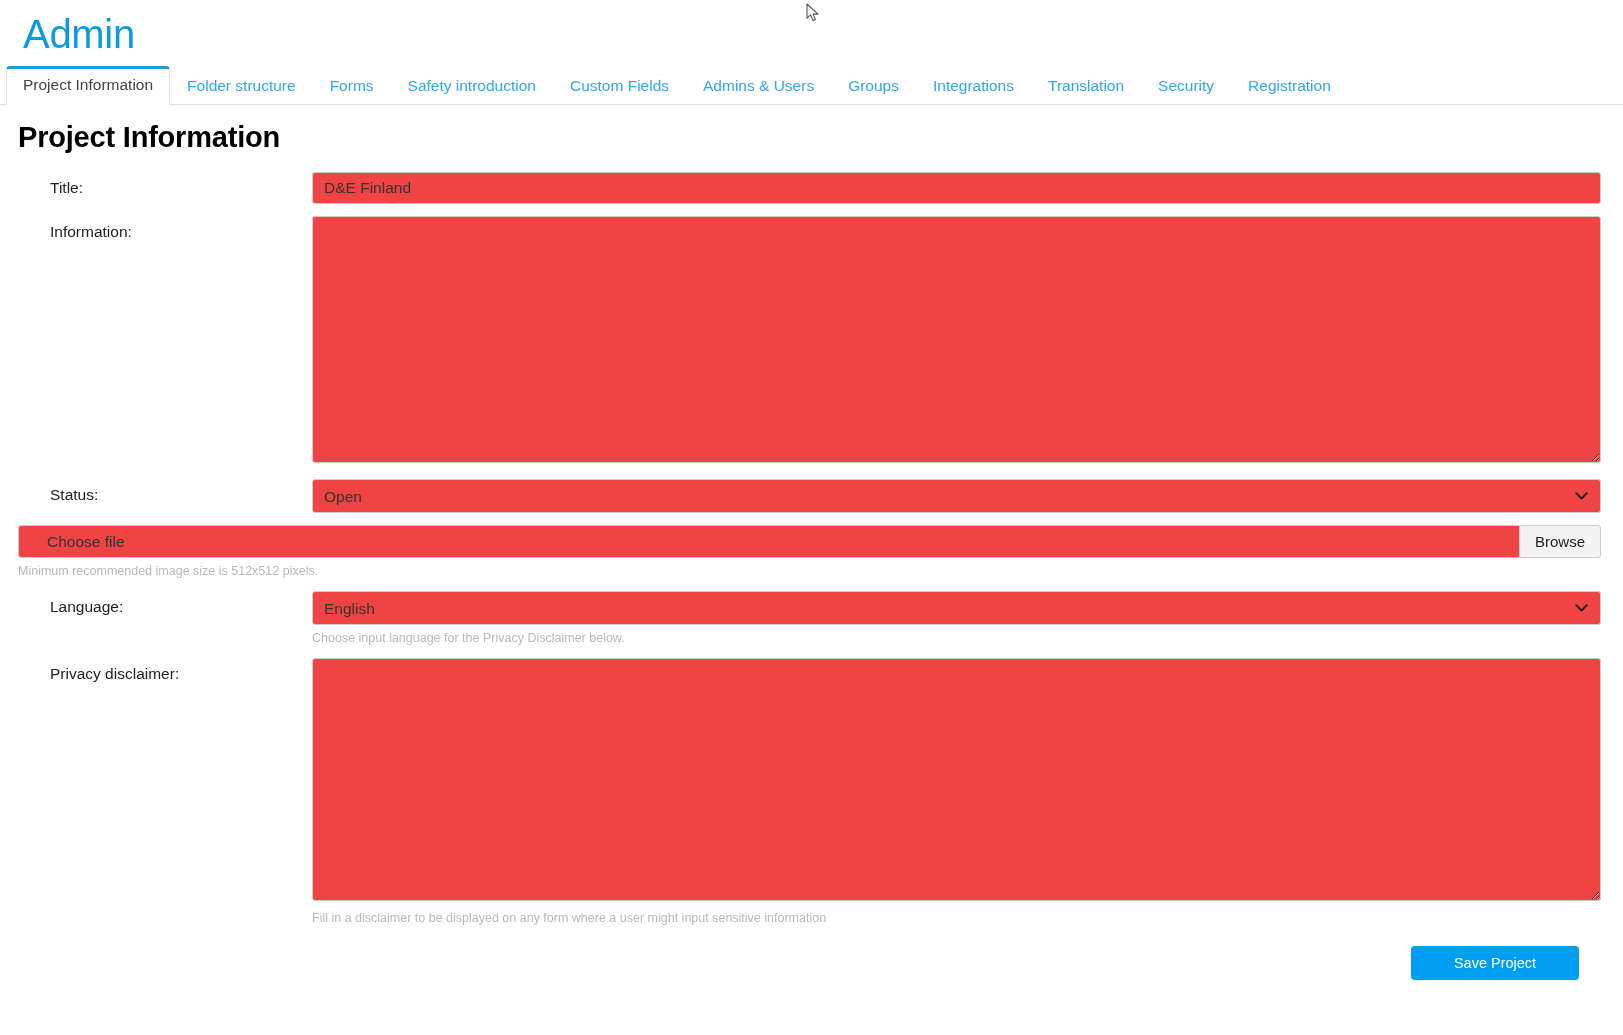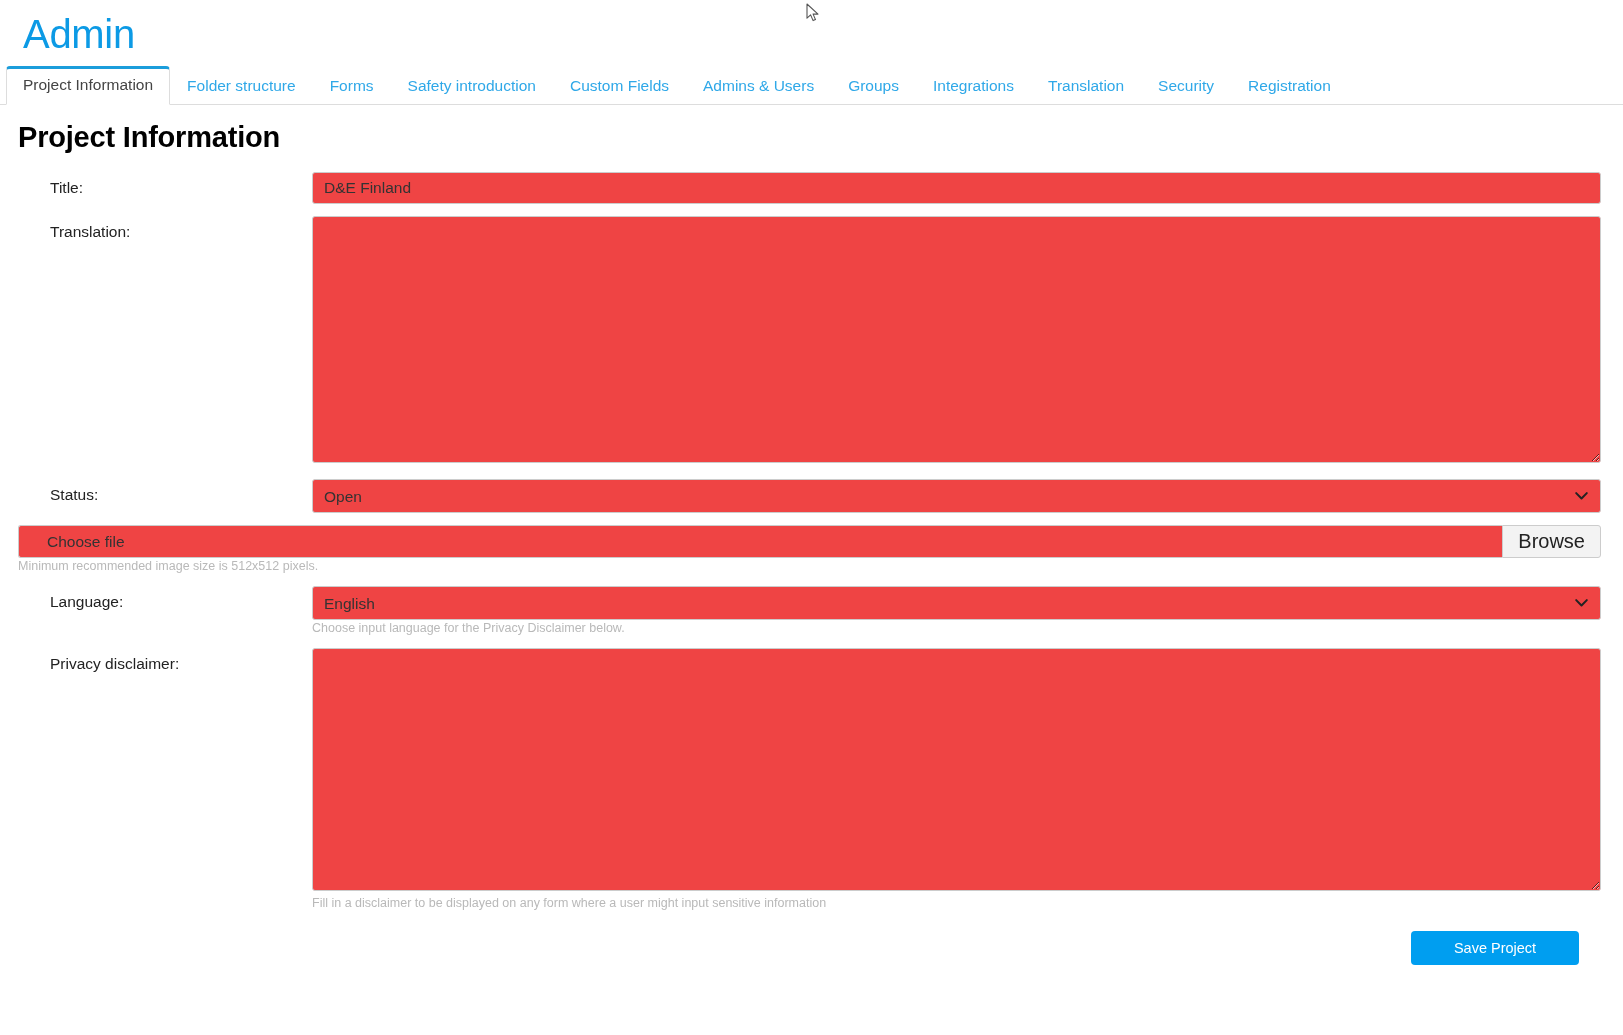--- a/index.html
+++ b/index.html
@@ -150,29 +150,30 @@
     cursor: text;
     padding-left: 28px;
   }
   .browse-button {
     flex: 0 0 auto;
     height: 33px;
     background: #f3f3f3;
     border: 1px solid #cccccc;
     border-radius: 0 3px 3px 0;
     font-family: "Liberation Sans", sans-serif;
-    font-size: 20px;
+    font-size: 15px;
     color: #222222;
     padding: 0 15px;
     cursor: pointer;
   }
 
   .help-text {
     font-size: 12.5px;
     color: #b9b9b9;
+    margin-top: 5px;
     line-height: 16px;
   }
 
   
   .form-footer {
     display: flex;
     justify-content: flex-end;
     padding: 8px 22px 0 0;
   }
   .save-button {
@@ -243,21 +244,21 @@
 <div class="form">
 
   <div class="form-row">
     <div class="form-label">Title:</div>
     <div class="form-control-area">
       <input class="text-input" type="text" value="D&amp;E Finland" style="">
     </div>
   </div>
 
   <div class="form-row">
-    <div class="form-label">Translation:</div>
+    <div class="form-label">Information:</div>
     <div class="form-control-area">
       <textarea class="textarea-input textarea-desc" style=""></textarea>
     </div>
   </div>
 
   <div class="form-row">
     <div class="form-label">Status:</div>
     <div class="form-control-area">
       <div class="select-wrap">
         <select class="select-input">

